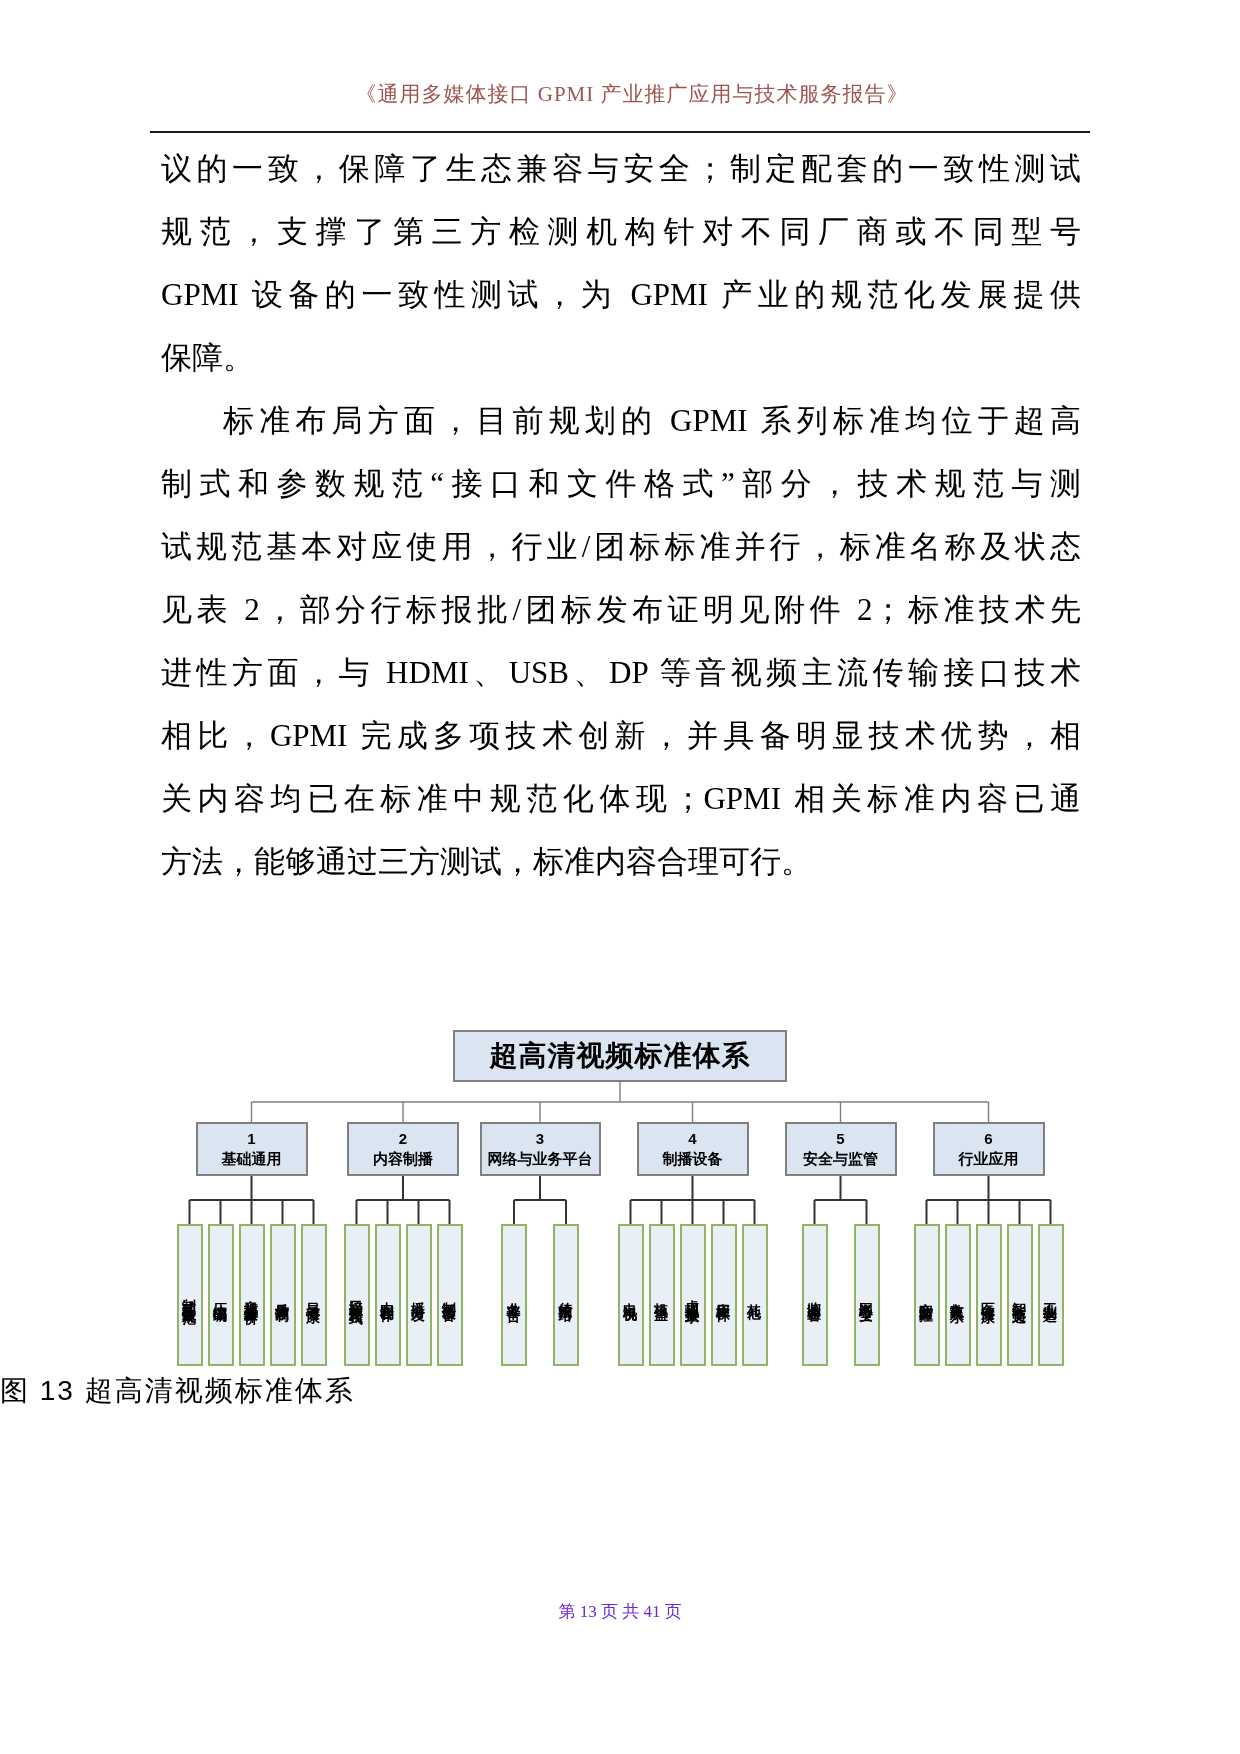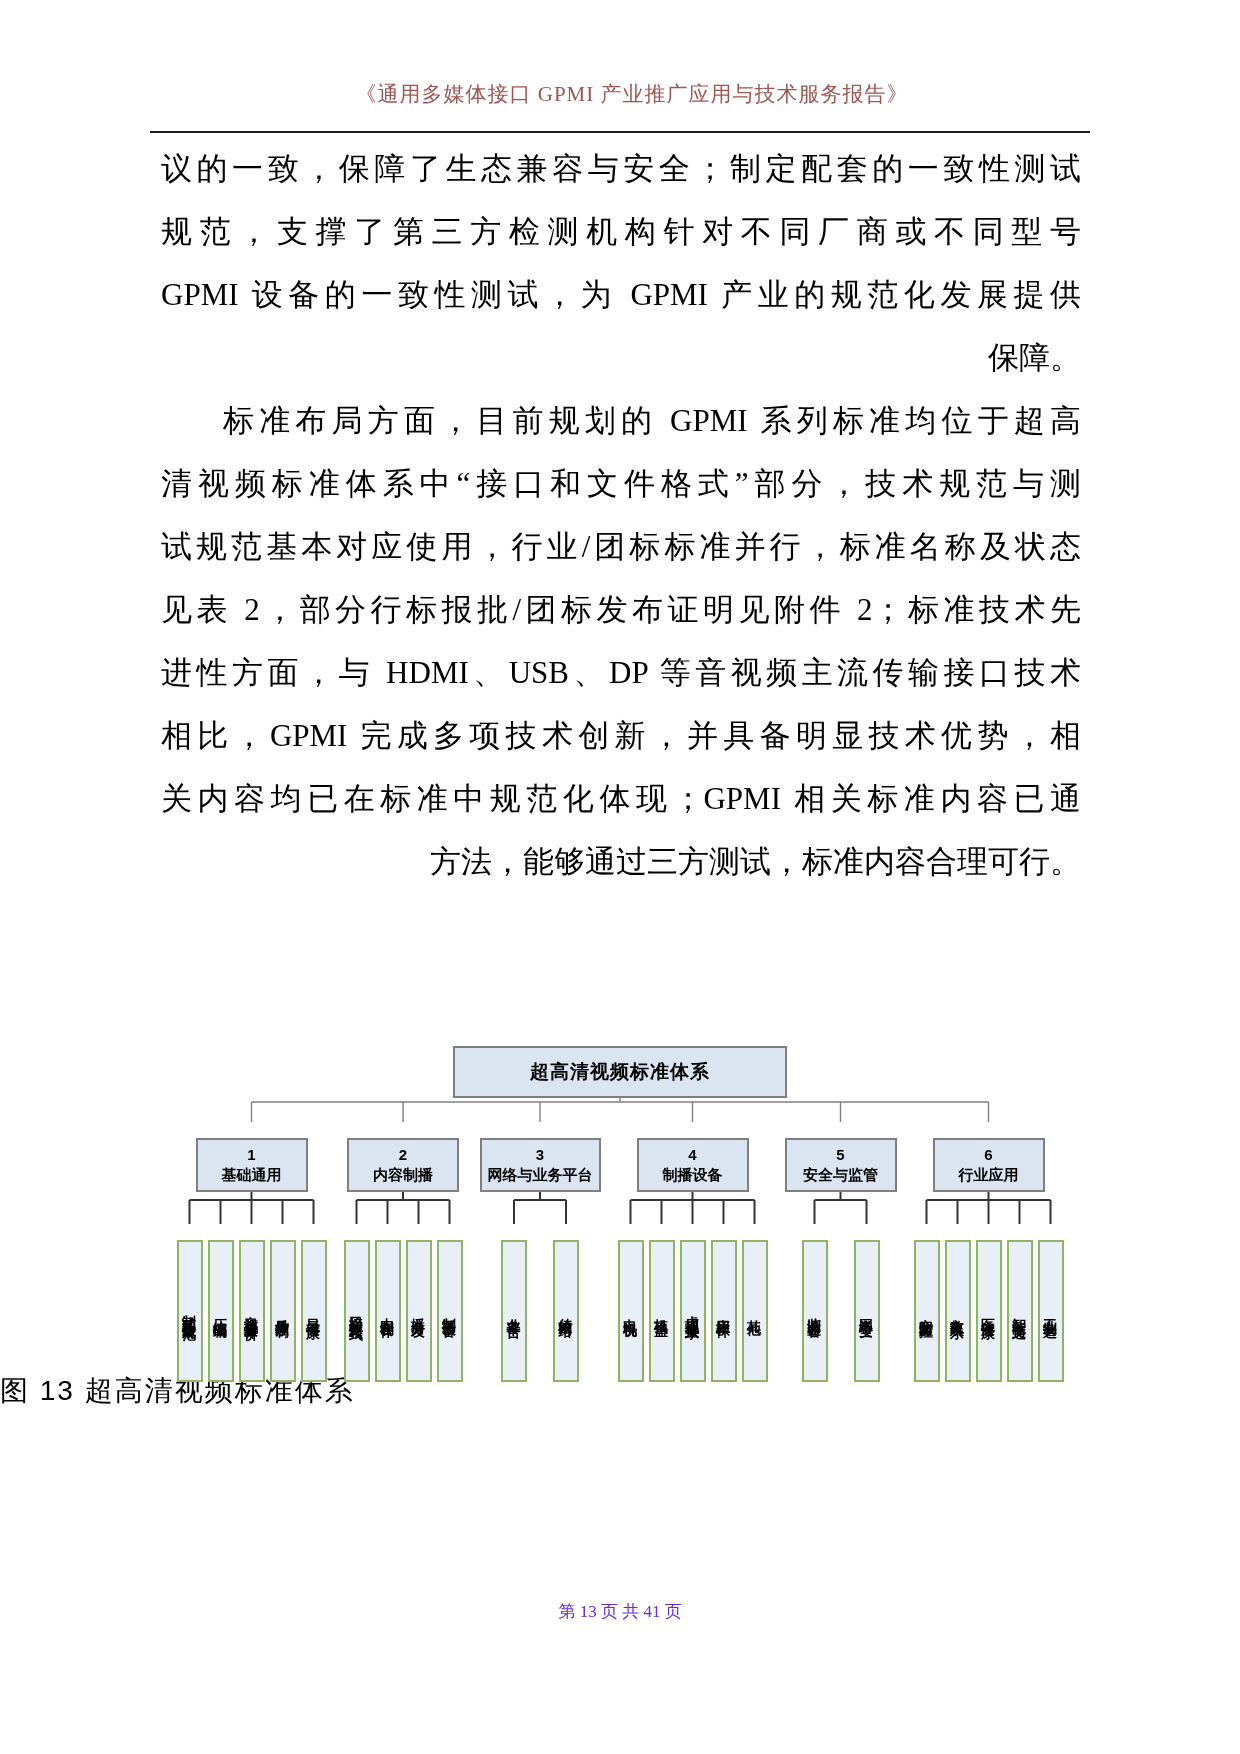--- a/index.html
+++ b/index.html
@@ -18,34 +18,34 @@
   }
   .header-rule {
     position:absolute; top:131px; left:150px; width:940px;
     border-top:2px solid #1a1a1a; height:0;
   }
   
   .body-text {
     position:absolute; top:137px; left:161px; width:920px;
     font-size:31px; line-height:63px; color:#000;
   }
-  .bodyline { white-space:nowrap;text-align:right; }
+  .bodyline { white-space:nowrap; }
   .bodyline.just { white-space:normal; text-align:justify; text-align-last:justify; text-justify:distribute; }
   .bodyline.indent { text-indent:62px; }
   
   .diagram {
     position:absolute; top:1030px; left:0; width:1240px; height:345px;
     font-family:"Liberation Sans","DejaVu Sans",sans-serif;
   }
   .diagram svg { position:absolute; left:0; top:0; z-index:0; }
   .rootbox {
-    position:relative; z-index:1; width:330px; height:48px; margin:16px auto;
+    position:relative; z-index:1; width:330px; height:48px; margin:0 auto;
     background:var(--box-fill,#dbe5f1); border:2px solid var(--box-border,#7f7f7f);
     display:flex; align-items:center; justify-content:center;
-    font-size:19px; font-weight:bold; letter-spacing:1px;
+    font-size:28px; font-weight:bold; letter-spacing:1px;
   }
   .groupsrow {
     position:relative; z-index:1; margin-top:40px;
     display:flex; justify-content:center; align-items:flex-start; gap:17px;
   }
   .group { display:flex; flex-direction:column; align-items:center; }
   .l2box {
     min-width:96px; height:48px; padding:1px 6px; margin-bottom:48px;
     background:var(--box-fill,#dbe5f1); border:2px solid var(--box-border,#7f7f7f);
     display:flex; flex-direction:column; align-items:center; justify-content:center;
@@ -79,21 +79,21 @@
   <div class="header-title">《通用多媒体接口 GPMI 产业推广应用与技术服务报告》</div>
   <div class="header-rule"></div>
 
   <div class="body-text">
     <div>
         <div class="bodyline just">议的一致，保障了生态兼容与安全；制定配套的一致性测试</div>
         <div class="bodyline just">规范，支撑了第三方检测机构针对不同厂商或不同型号</div>
         <div class="bodyline just">GPMI 设备的一致性测试，为 GPMI 产业的规范化发展提供</div>
         <div class="bodyline">保障。</div>
         <div class="bodyline just indent">标准布局方面，目前规划的 GPMI 系列标准均位于超高</div>
-        <div class="bodyline just">清视频标准体系中“接口和文件格式”部分，技术规范与测</div>
+        <div class="bodyline just">制式和参数规范“接口和文件格式”部分，技术规范与测</div>
         <div class="bodyline just">试规范基本对应使用，行业/团标标准并行，标准名称及状态</div>
         <div class="bodyline just">见表 2，部分行标报批/团标发布证明见附件 2；标准技术先</div>
         <div class="bodyline just">进性方面，与 HDMI、USB、DP 等音视频主流传输接口技术</div>
         <div class="bodyline just">相比，GPMI 完成多项技术创新，并具备明显技术优势，相</div>
         <div class="bodyline just">关内容均已在标准中规范化体现；GPMI 相关标准内容已通</div>
         <div class="bodyline">方法，能够通过三方测试，标准内容合理可行。</div>
       </div>
   </div>
 
   <div class="diagram">

